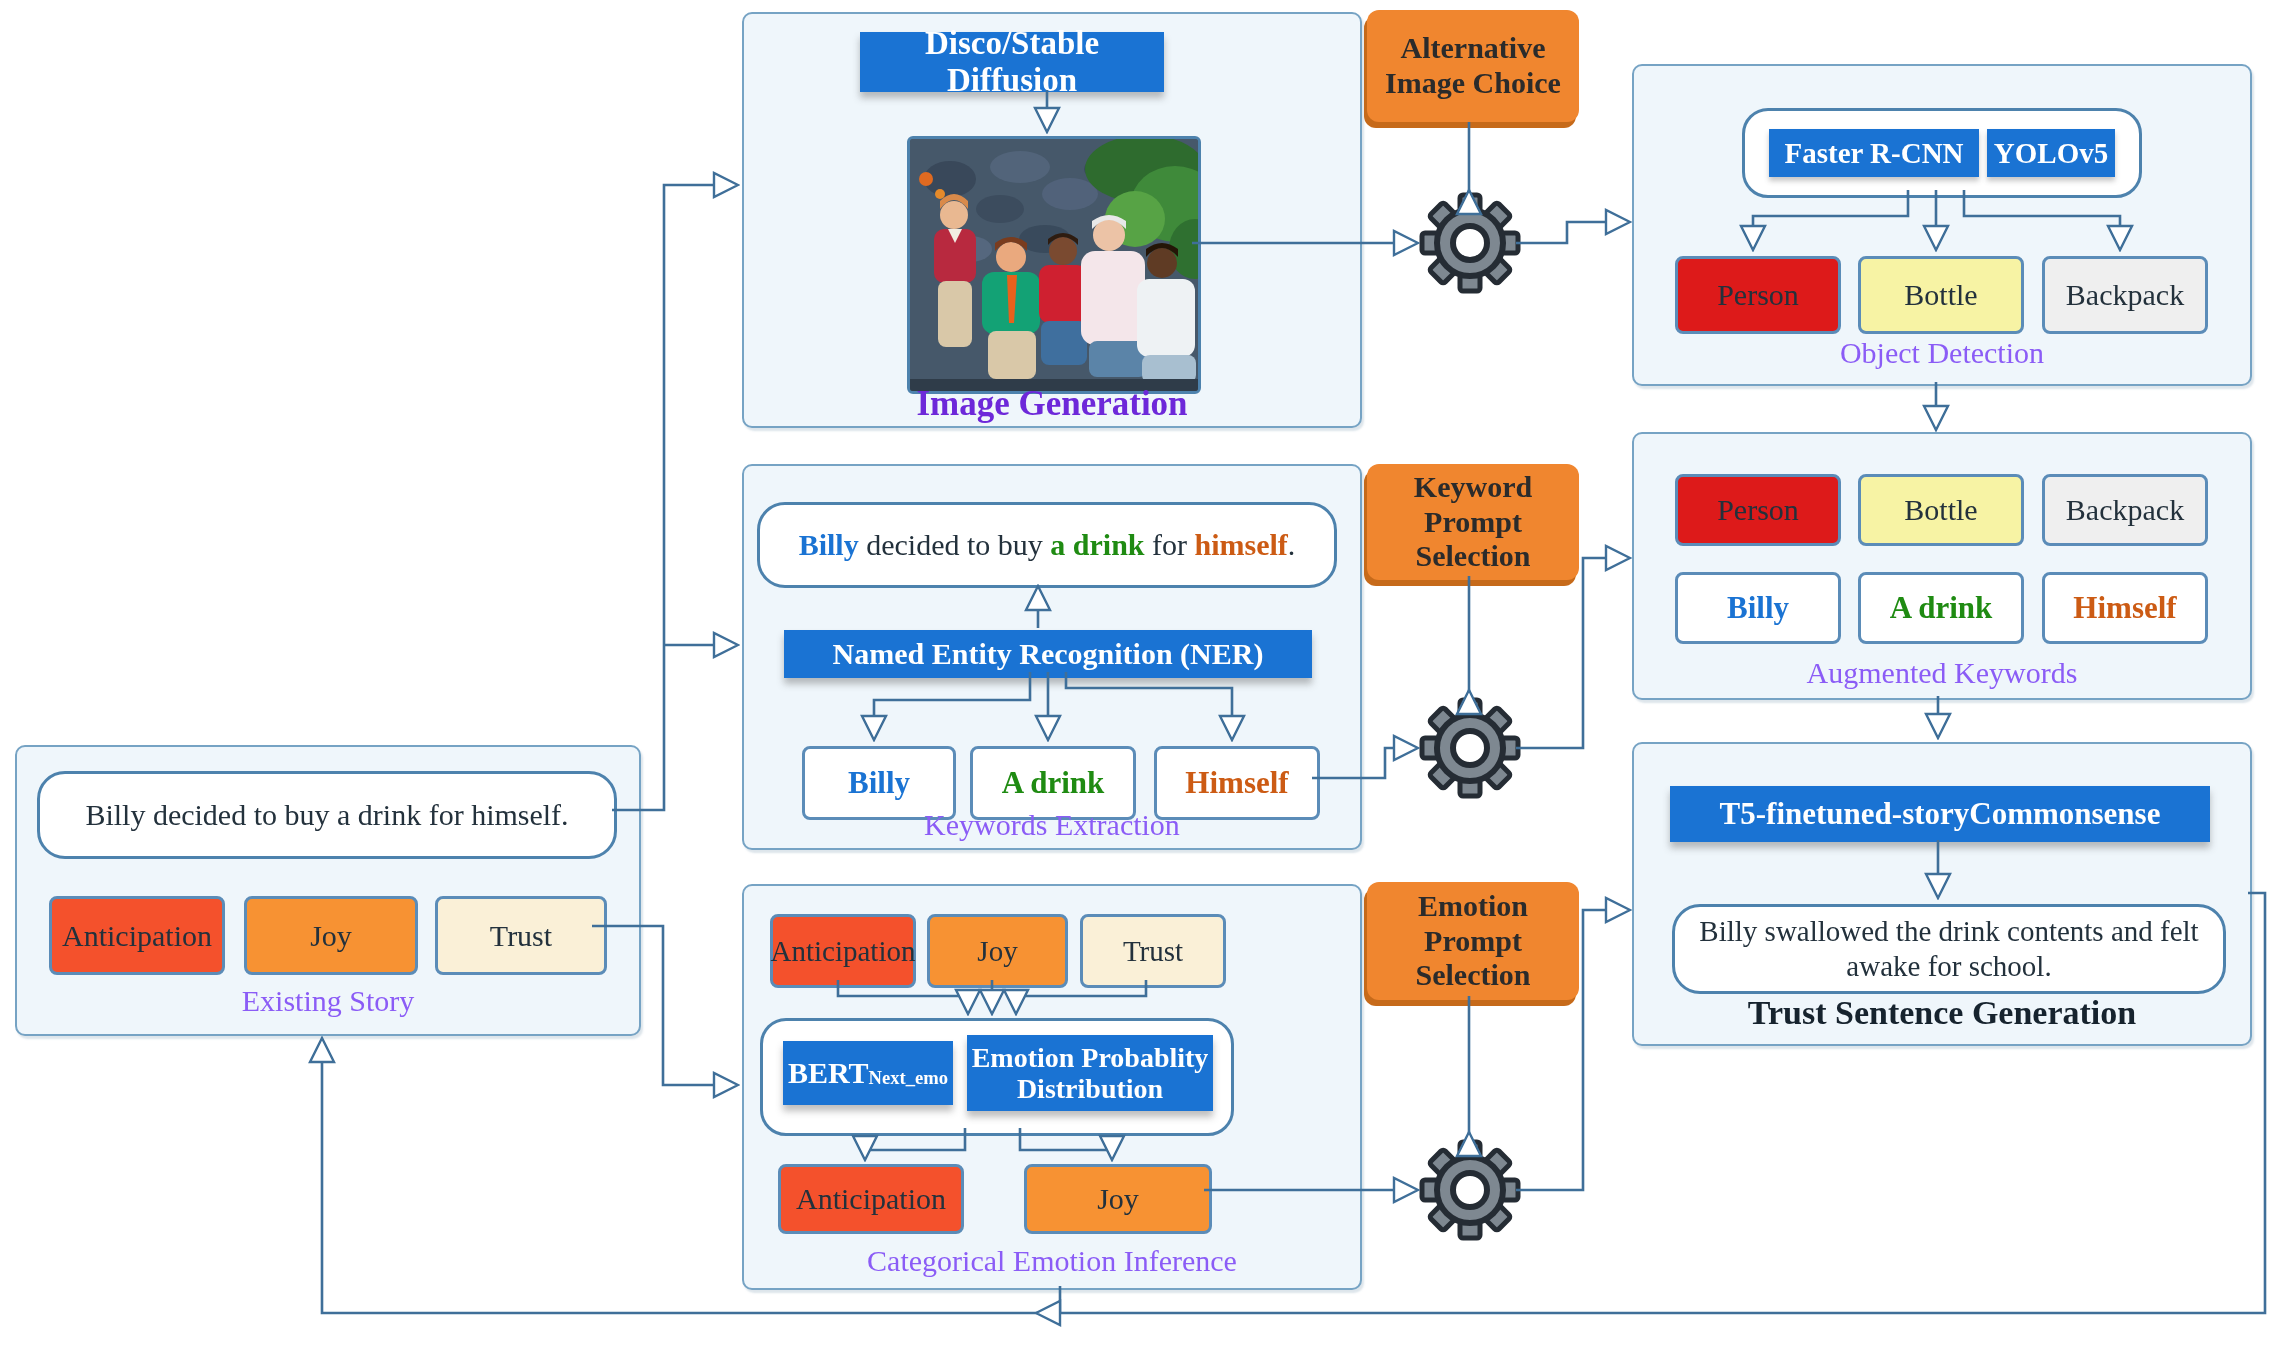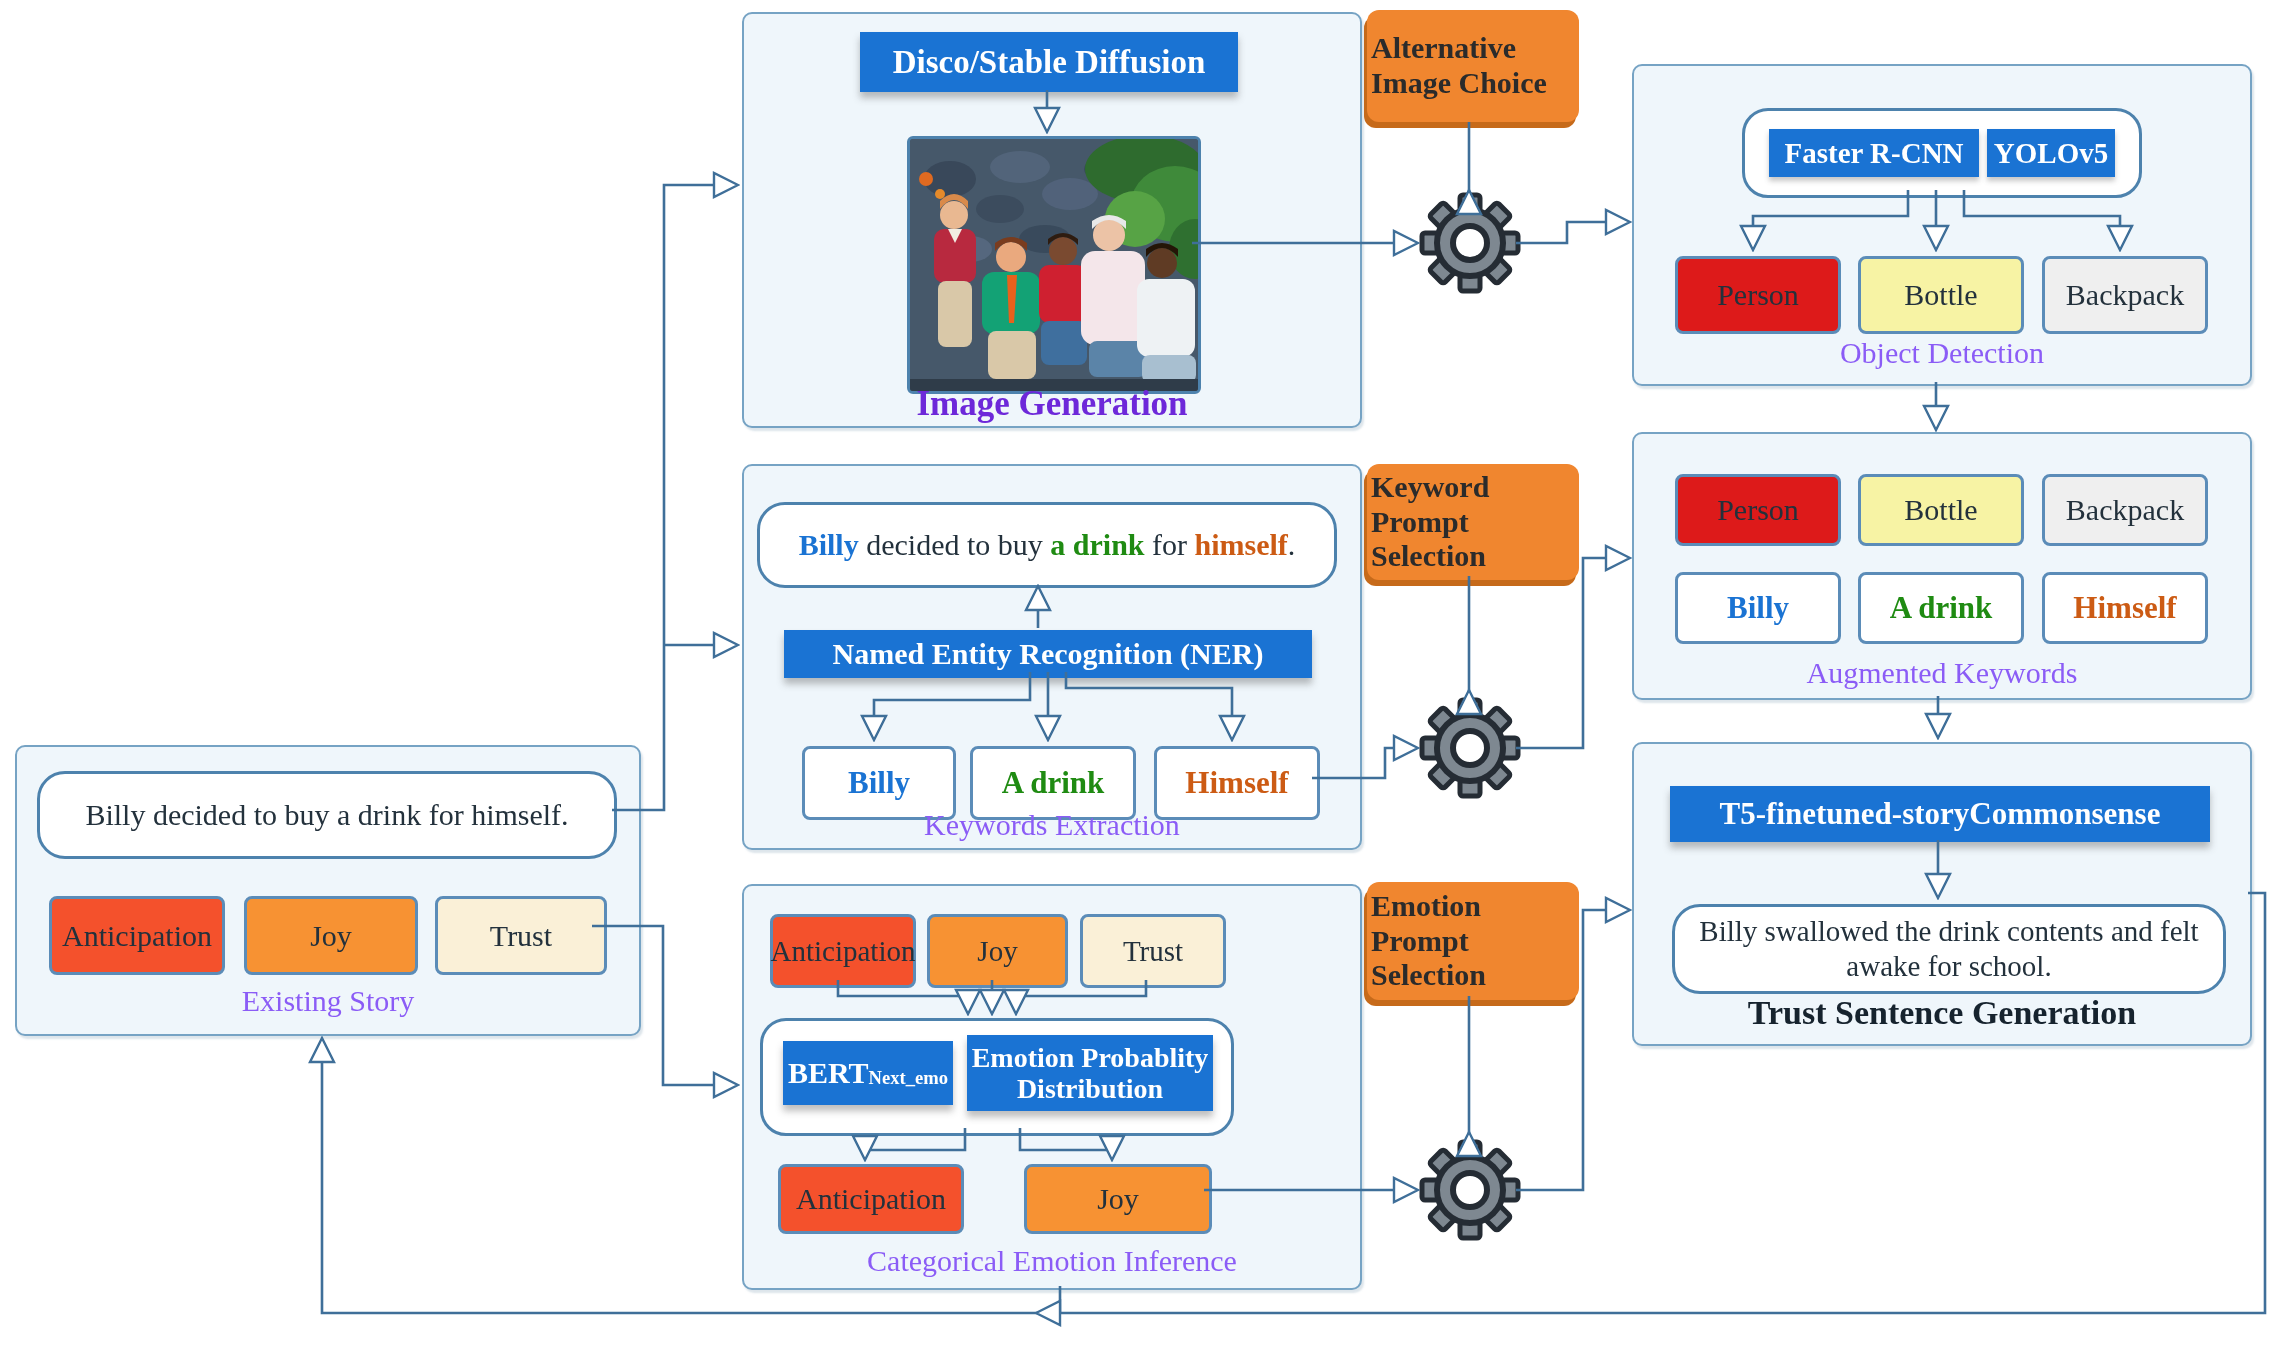--- a/index.html
+++ b/index.html
@@ -34,21 +34,21 @@
   #sent-existing{left:20px;top:24px;width:574px;height:82px;}
   #sent-keywords{left:13px;top:36px;width:574px;height:80px;}
   #sent-next{left:38px;top:160px;width:548px;height:84px;font-size:29px;line-height:1.22;}
   #od-models{left:108px;top:42px;width:394px;height:84px;border-radius:26px;}
   #emo-models{left:16px;top:132px;width:468px;height:112px;border-radius:26px;}
 
   
   .blue-bar{position:absolute;background:var(--blue);color:#fff;font-weight:bold;
             display:flex;align-items:center;justify-content:center;text-align:center;
             box-shadow:0 6px 7px rgba(70,70,70,.35);}
-  #bar-diffusion{left:116px;top:18px;width:378px;height:60px;font-size:33px;}
+  #bar-diffusion{left:116px;top:18px;width:304px;height:60px;font-size:33px;}
   #bar-ner{left:40px;top:164px;width:528px;height:48px;font-size:30px;}
   #bar-t5{left:36px;top:42px;width:540px;height:56px;font-size:31px;}
   #btn-frcnn{left:24px;top:18px;width:210px;height:48px;font-size:29px;box-shadow:0 4px 5px rgba(70,70,70,.3);}
   #btn-yolo{left:242px;top:18px;width:128px;height:48px;font-size:29px;box-shadow:0 4px 5px rgba(70,70,70,.3);}
   #box-bert{left:20px;top:20px;width:170px;height:64px;font-size:30px;}
   #box-dist{left:204px;top:14px;width:246px;height:76px;font-size:28px;line-height:1.12;}
   .sub{font-size:0.62em;font-weight:bold;position:relative;top:0.25em;}
 
   
   .pill{position:absolute;border:3px solid var(--pill-border);border-radius:8px;
@@ -78,21 +78,21 @@
   
   #ce-i0{left:26px;top:28px;width:140px;height:68px;font-size:29px;}
   #ce-i1{left:183px;top:28px;width:135px;height:68px;font-size:29px;}
   #ce-i2{left:336px;top:28px;width:140px;height:68px;font-size:29px;}
   #ce-o0{left:34px;top:278px;width:180px;height:64px;}
   #ce-o1{left:280px;top:278px;width:182px;height:64px;}
 
   
   .orange-box{position:absolute;background:var(--orange-box);border-radius:12px;
               box-shadow:-3px 6px 0 var(--orange-box-shadow);
-              display:flex;align-items:center;justify-content:center;text-align:left;
+              display:flex;align-items:center;justify-content:center;text-align:center;
               font-weight:bold;font-size:30px;line-height:1.16;color:#2b2b2b;padding:4px;}
   #ob-alt{left:1367px;top:10px;width:204px;height:104px;}
   #ob-kw {left:1367px;top:464px;width:204px;height:108px;}
   #ob-emo{left:1367px;top:882px;width:204px;height:110px;}
 
   
   #photo{position:absolute;left:163px;top:122px;width:288px;height:252px;
          border:3px solid #4d82ad;border-radius:6px;overflow:hidden;background:#46586a;}
   #photo svg{display:block;}
 

